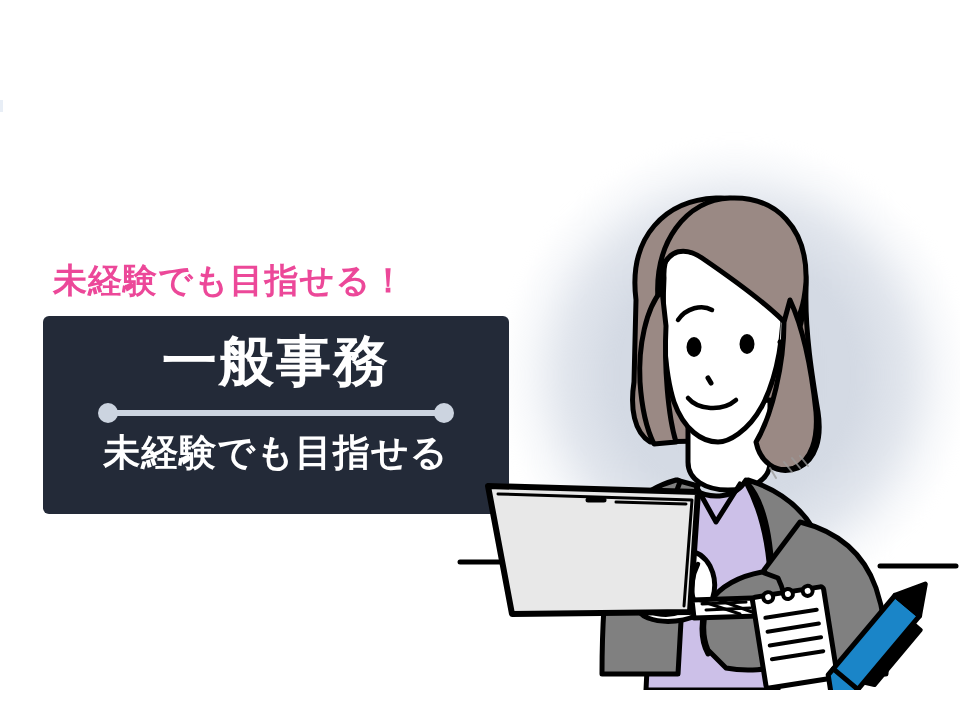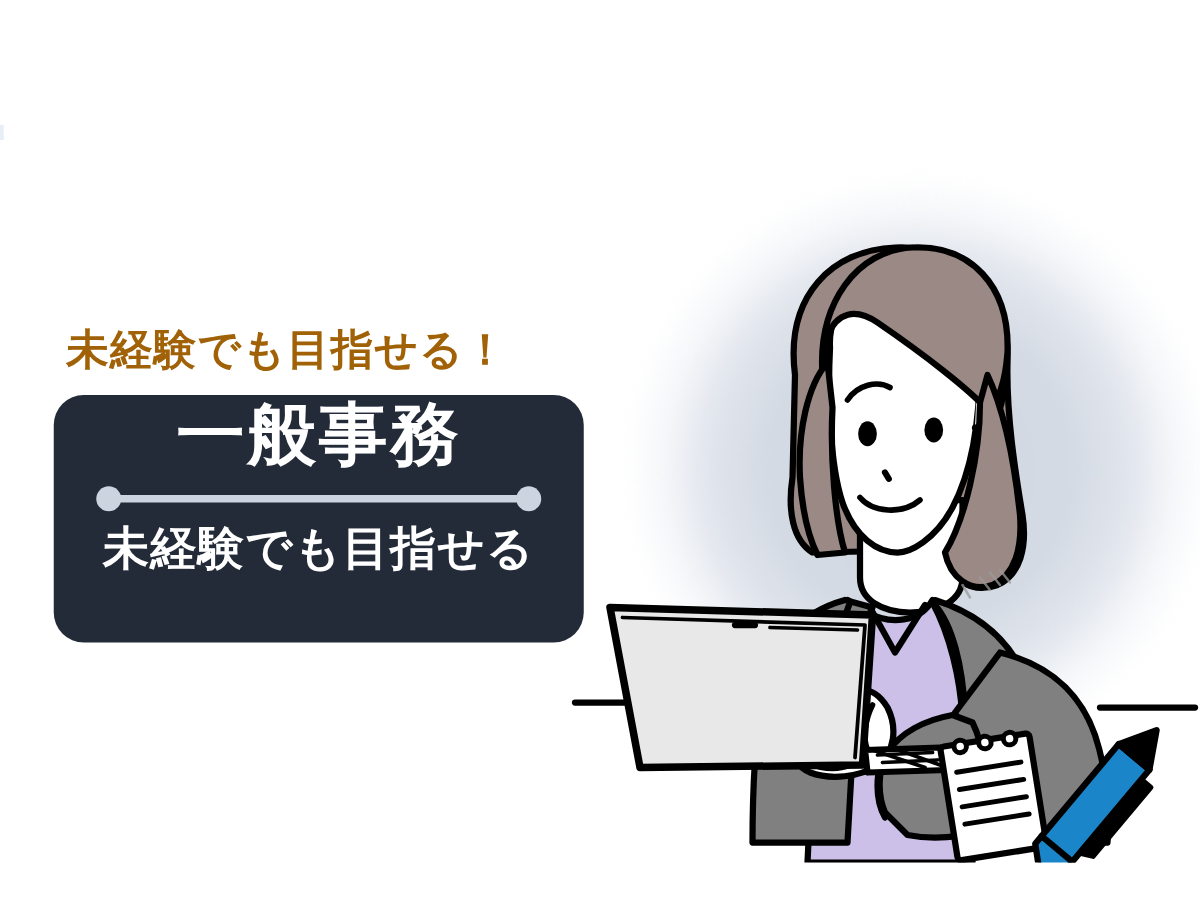--- a/index.html
+++ b/index.html
@@ -48,33 +48,34 @@
   
   #text-block {
     position: absolute;
     left: 43px;
     top: 262px;
     width: 400px;
   }
   #kicker {
     font-size: 34px;
     font-weight: bold;
-    color: #a16207;
+    color: #ec4899;
     letter-spacing: 1px;
     line-height: 1.1;
     margin: 0 0 17px 10px;
     white-space: nowrap;
   }
   #badge {
     position: relative;
-    width: 424px;
+    width: 466px;
     height: 198px;
     background: #232a38;
-    border-radius: 24px;
+    border-radius: 6px;
     box-sizing: border-box;
+    padding-top: 14px;
   }
   #badge-title {
     font-size: 55px;
     font-weight: bold;
     color: #ffffff;
     letter-spacing: 2px;
     text-align: center;
     line-height: 1.15;
     margin: 0;
     white-space: nowrap;

